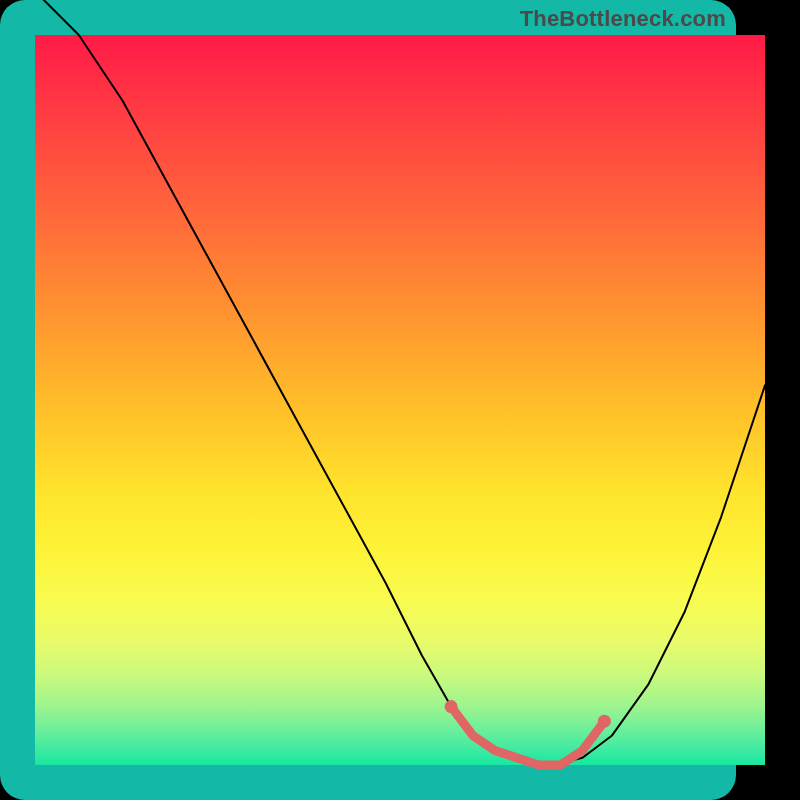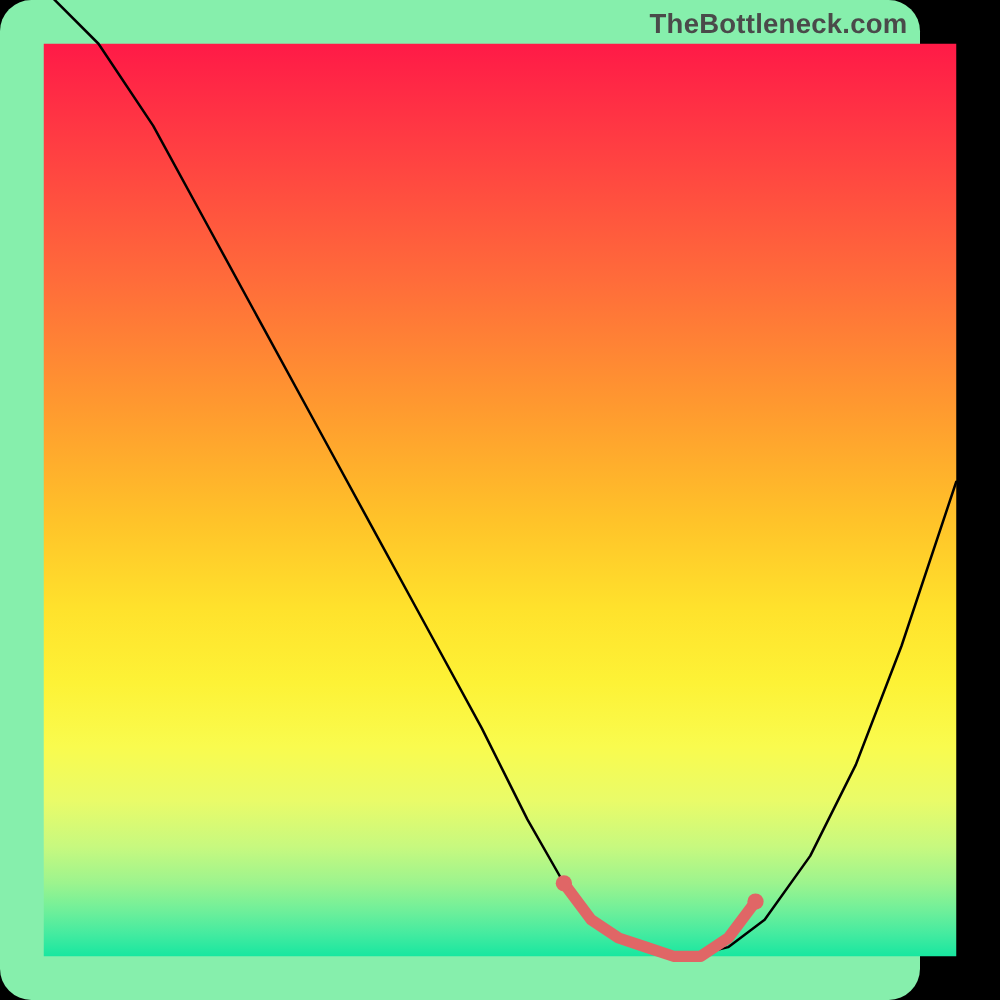--- a/index.html
+++ b/index.html
@@ -10,21 +10,21 @@
     background: #000;
     overflow: hidden;
     font-family: Arial, Helvetica, sans-serif;
   }
   .frame {
     position: absolute;
     left: 0;
     top: 0;
     width: 736px;
     height: 800px;
-    background: #86efac;
+    background: #14b8a6;
     border-radius: 25px;
   }
   .plot-area {
     position: absolute;
     left: 35px;
     top: 35px;
     width: 730px;
     height: 730px;
     
     background: linear-gradient(to bottom,

